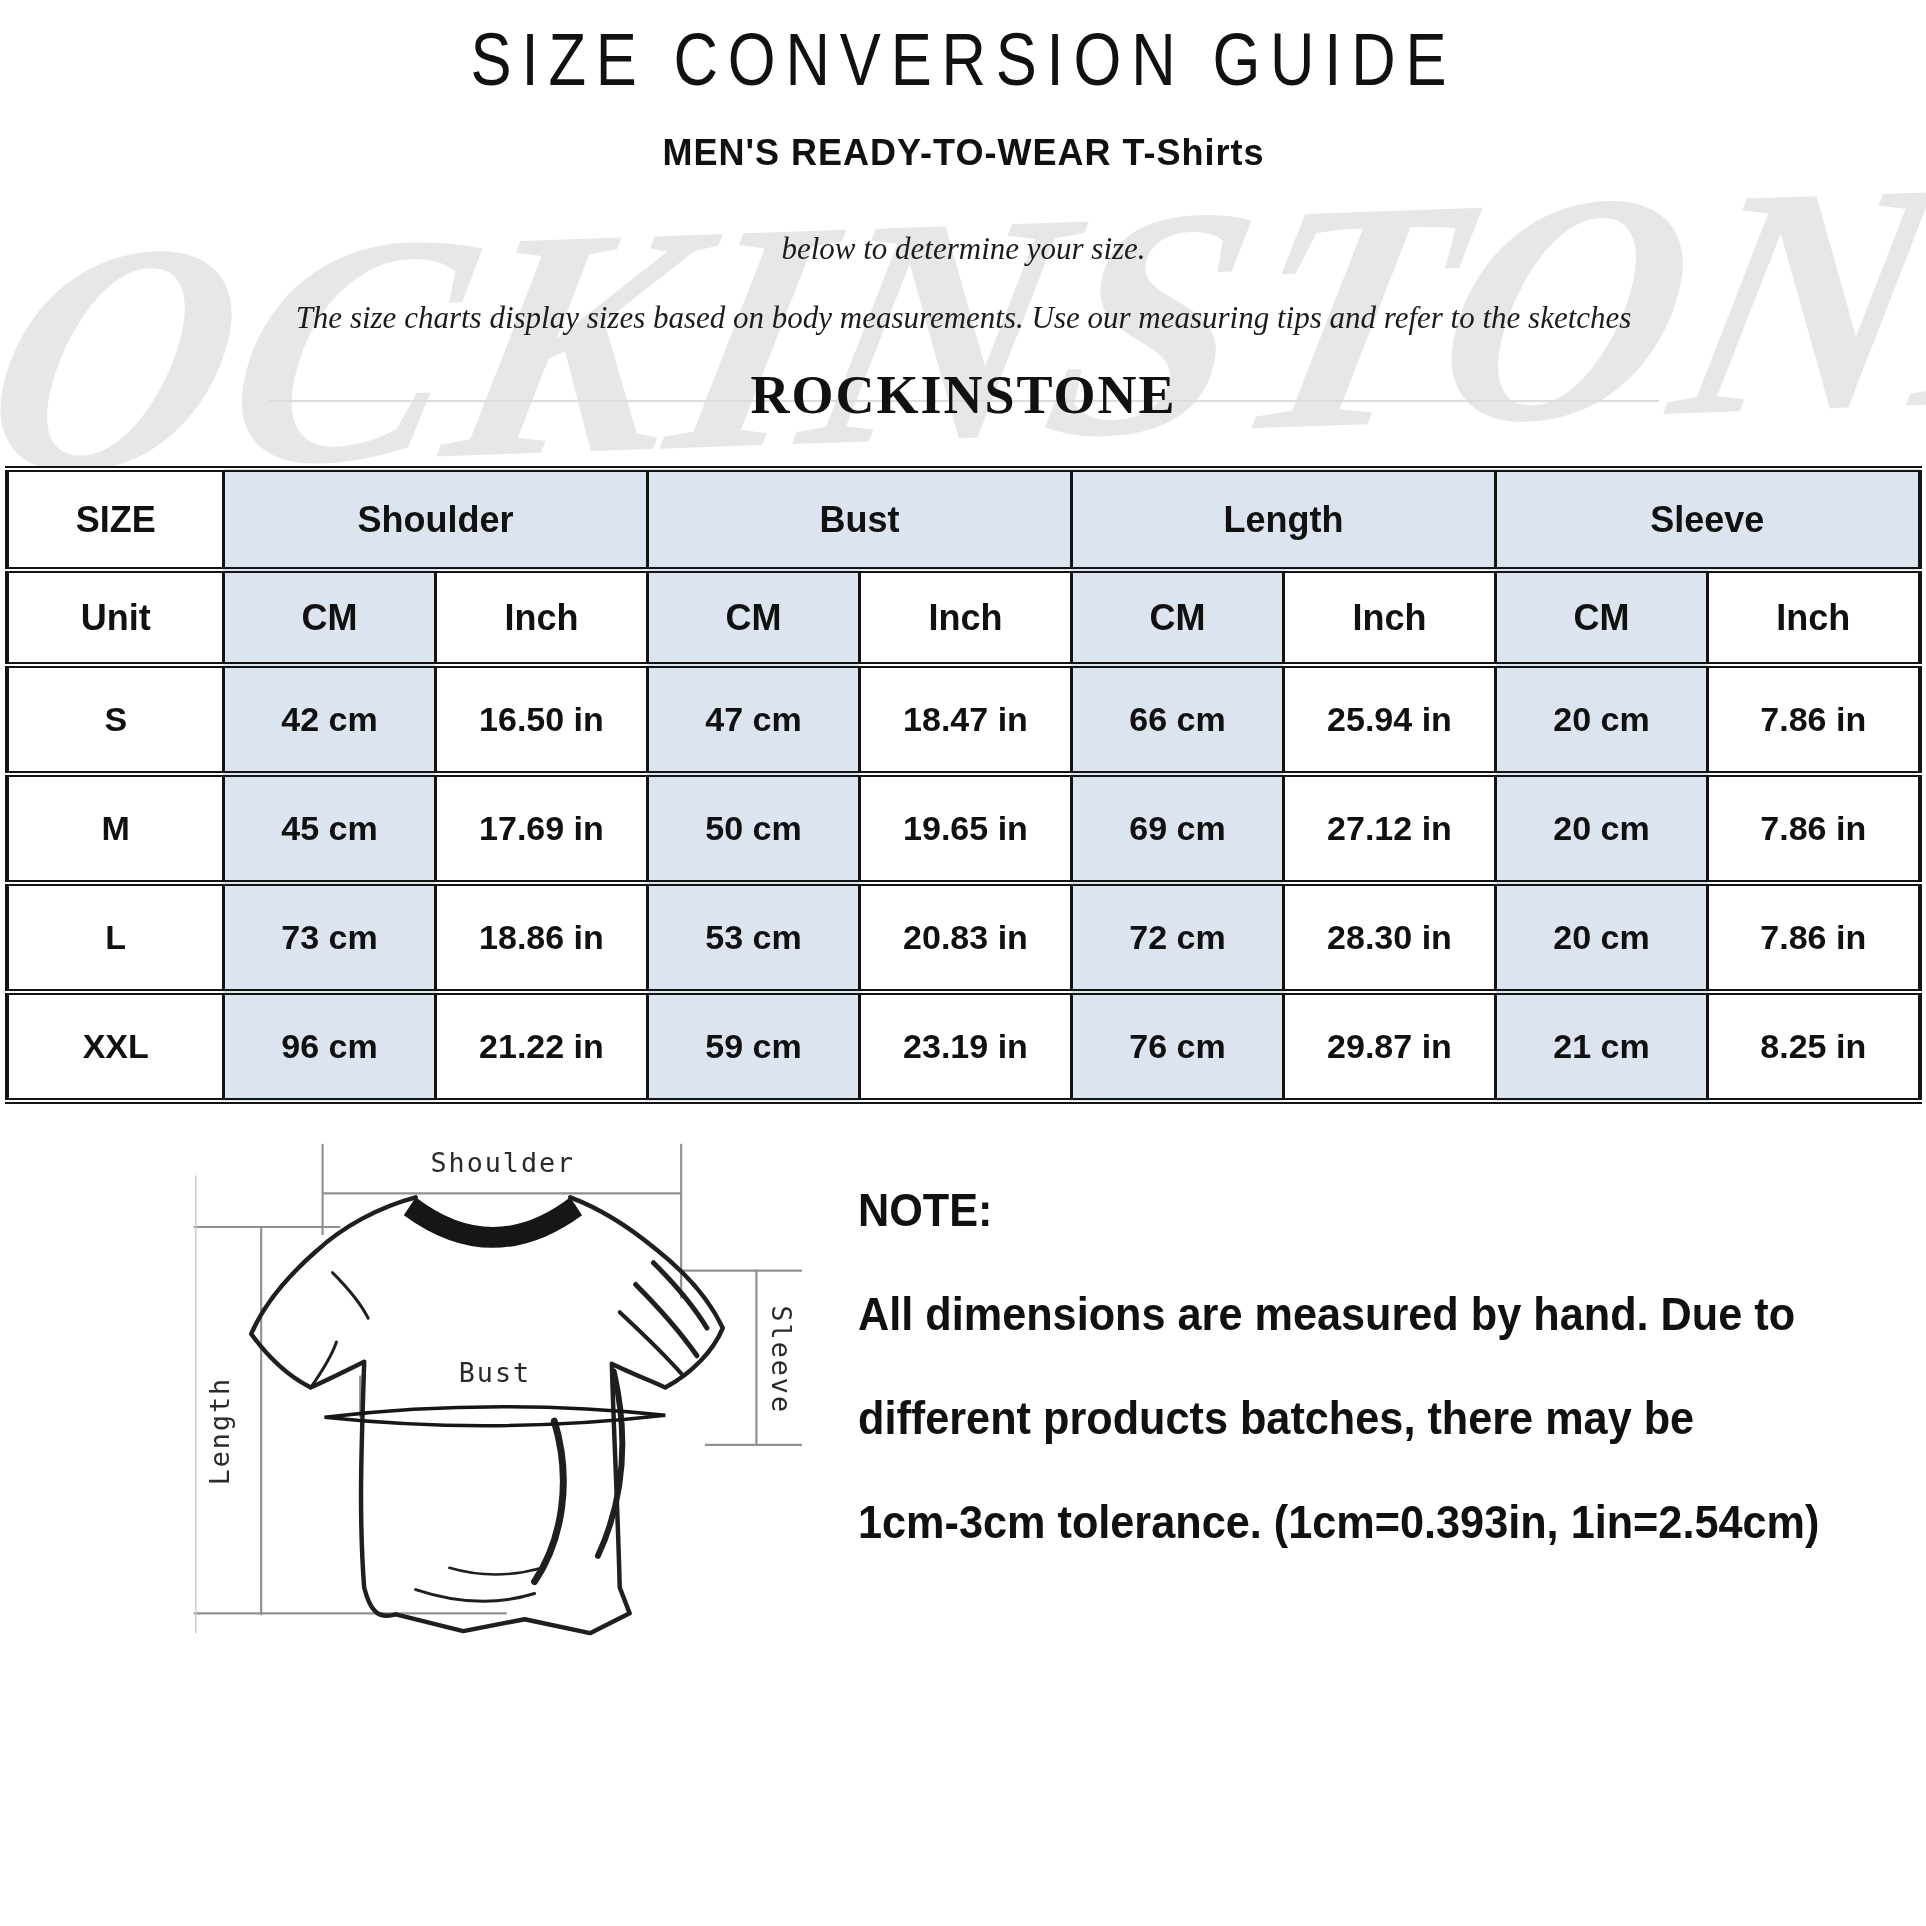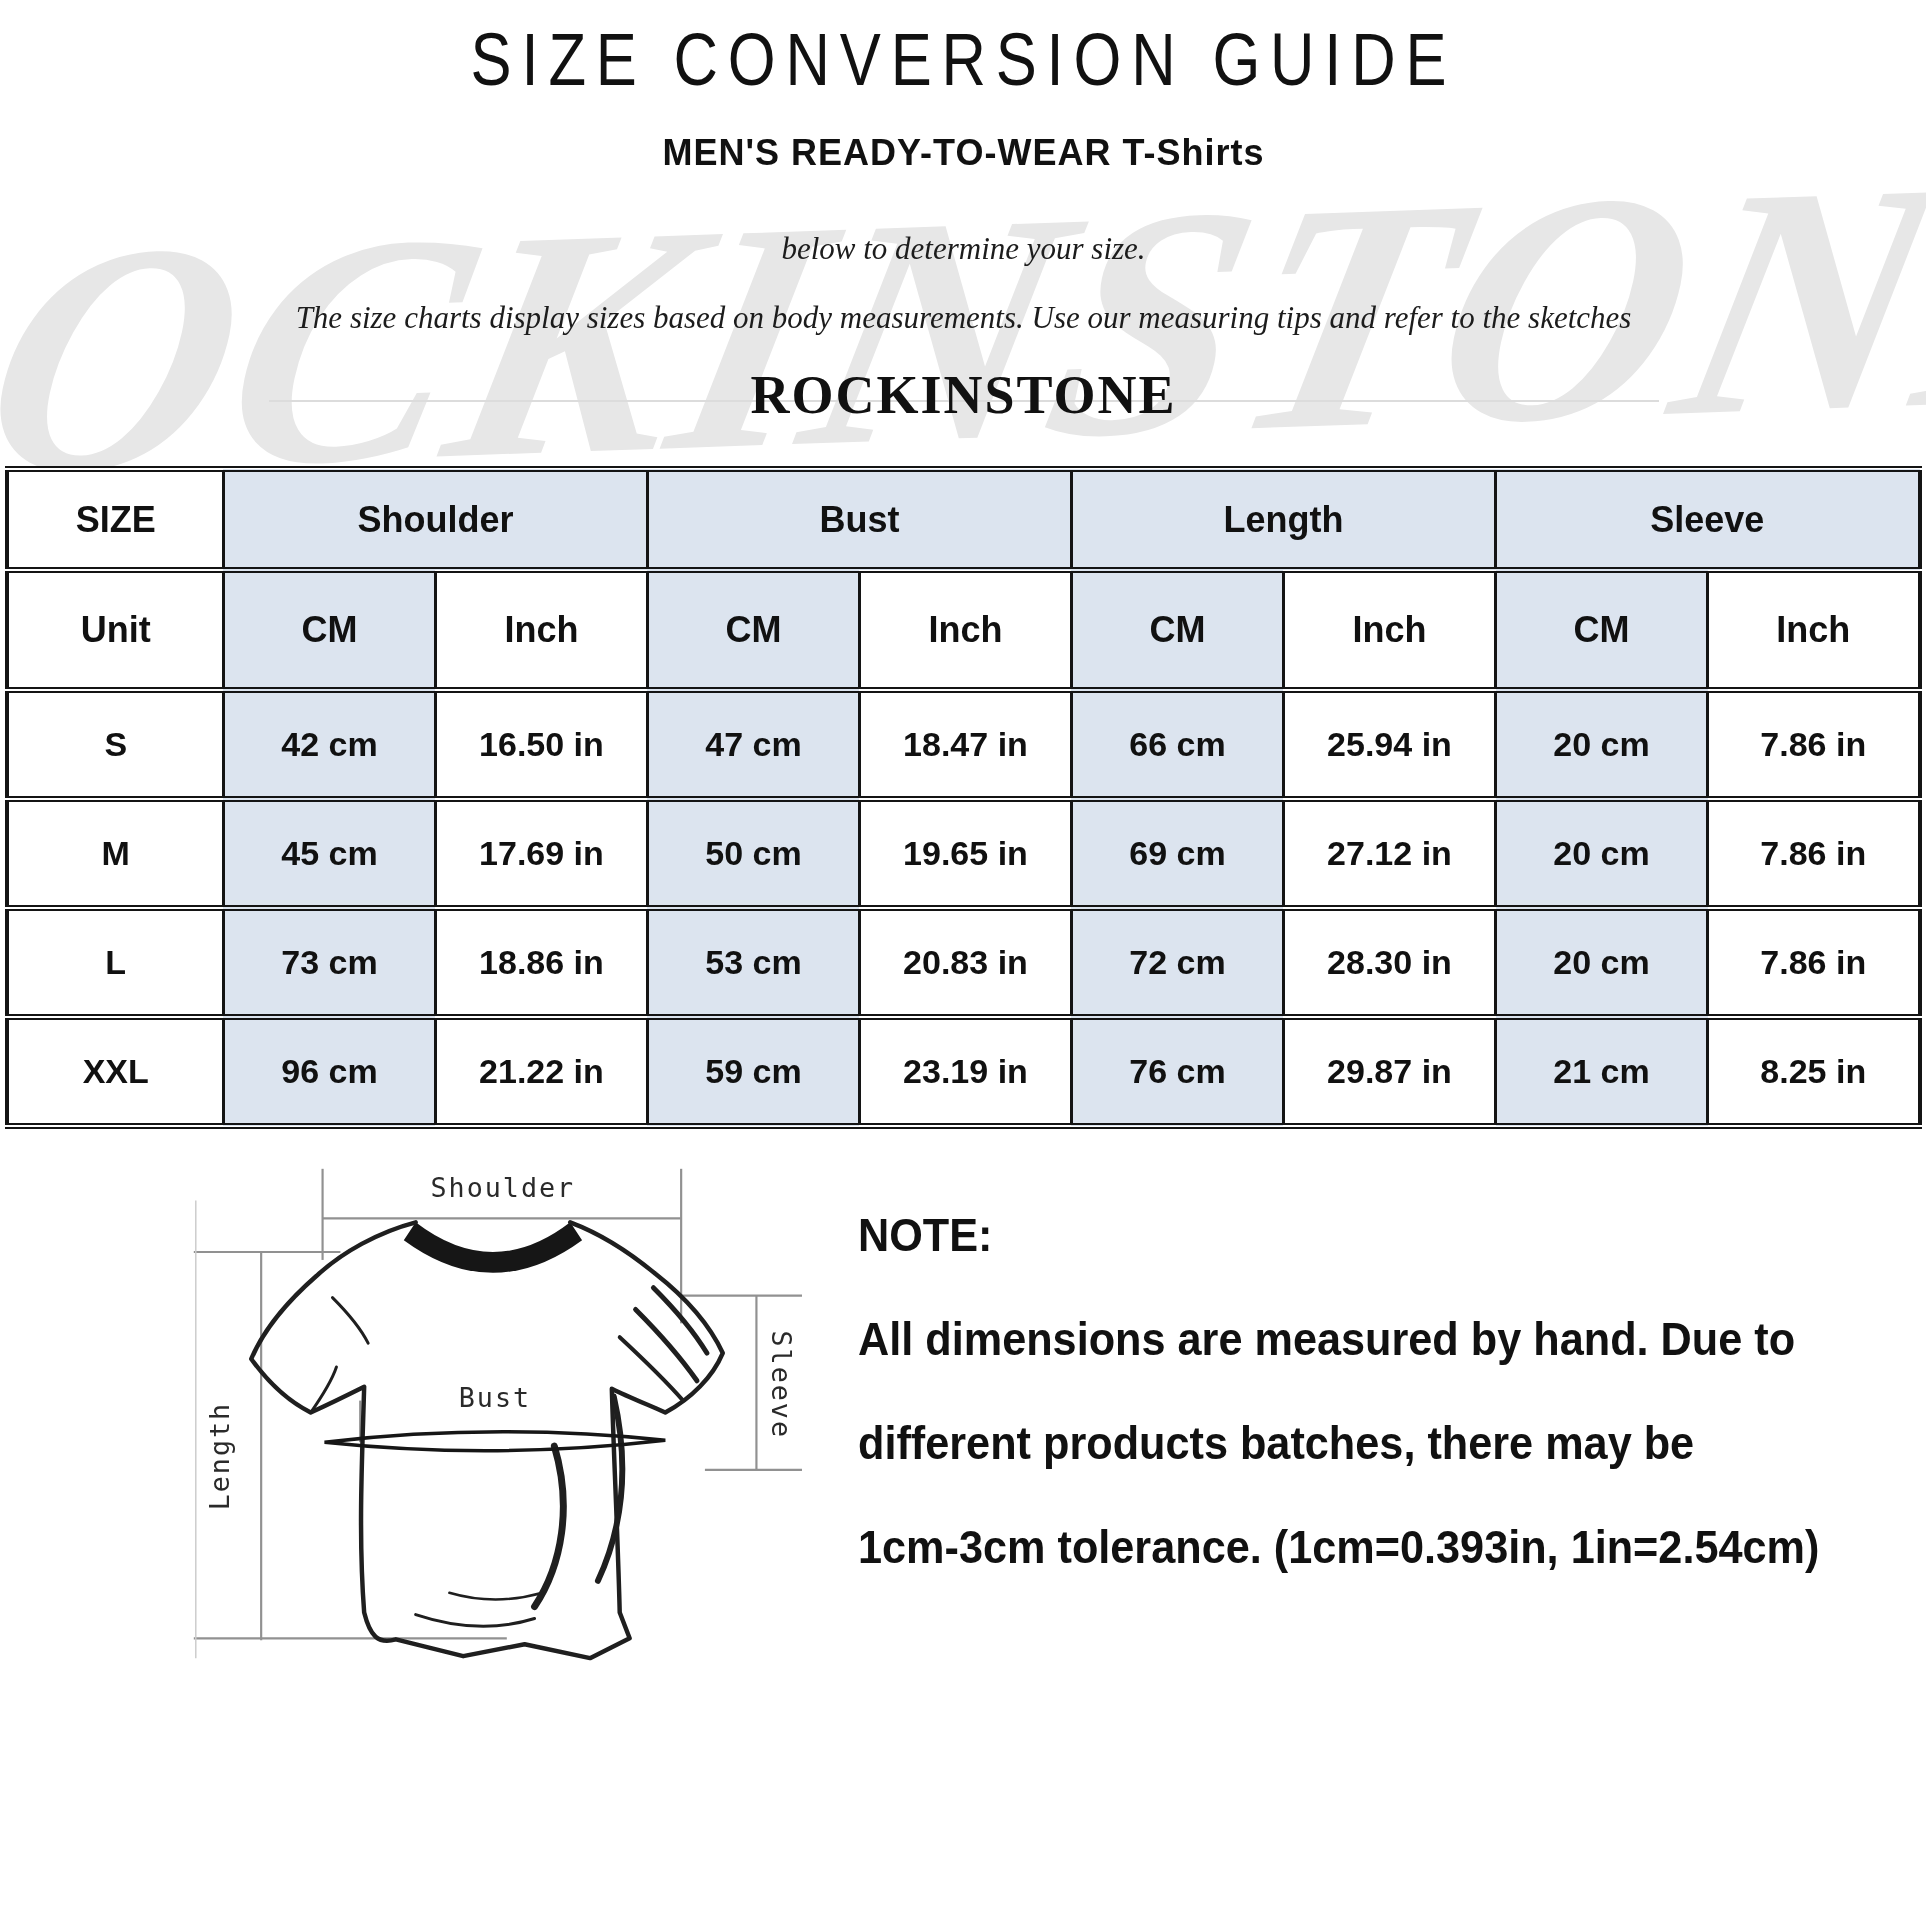--- a/index.html
+++ b/index.html
@@ -71,21 +71,21 @@
   .size-table th,.size-table td{
     border:3px solid var(--borderDark);
     border-top:6px double var(--borderDark);
     border-bottom:6px double var(--borderDark);
     padding:0;font-weight:bold;color:var(--textDark);
   }
   .size-table th{font-size:36px;}
   .size-table td{font-size:34px;}
   .size-table .blue{background:var(--cellBlue);}
   .size-table .row-group{height:101px;margin-top:15px;}
-  .size-table .row-unit{height:120px;}
+  .size-table .row-unit{height:95px;}
   .size-table tbody tr{height:109px;}
 
   
   .bottom{
     display:flex;align-items:flex-start;
     margin-top:20px;padding-left:166px;
   }
   .diagram{width:642px;height:523px;flex:none;}
   .diagram svg{display:block;}
   .note{

